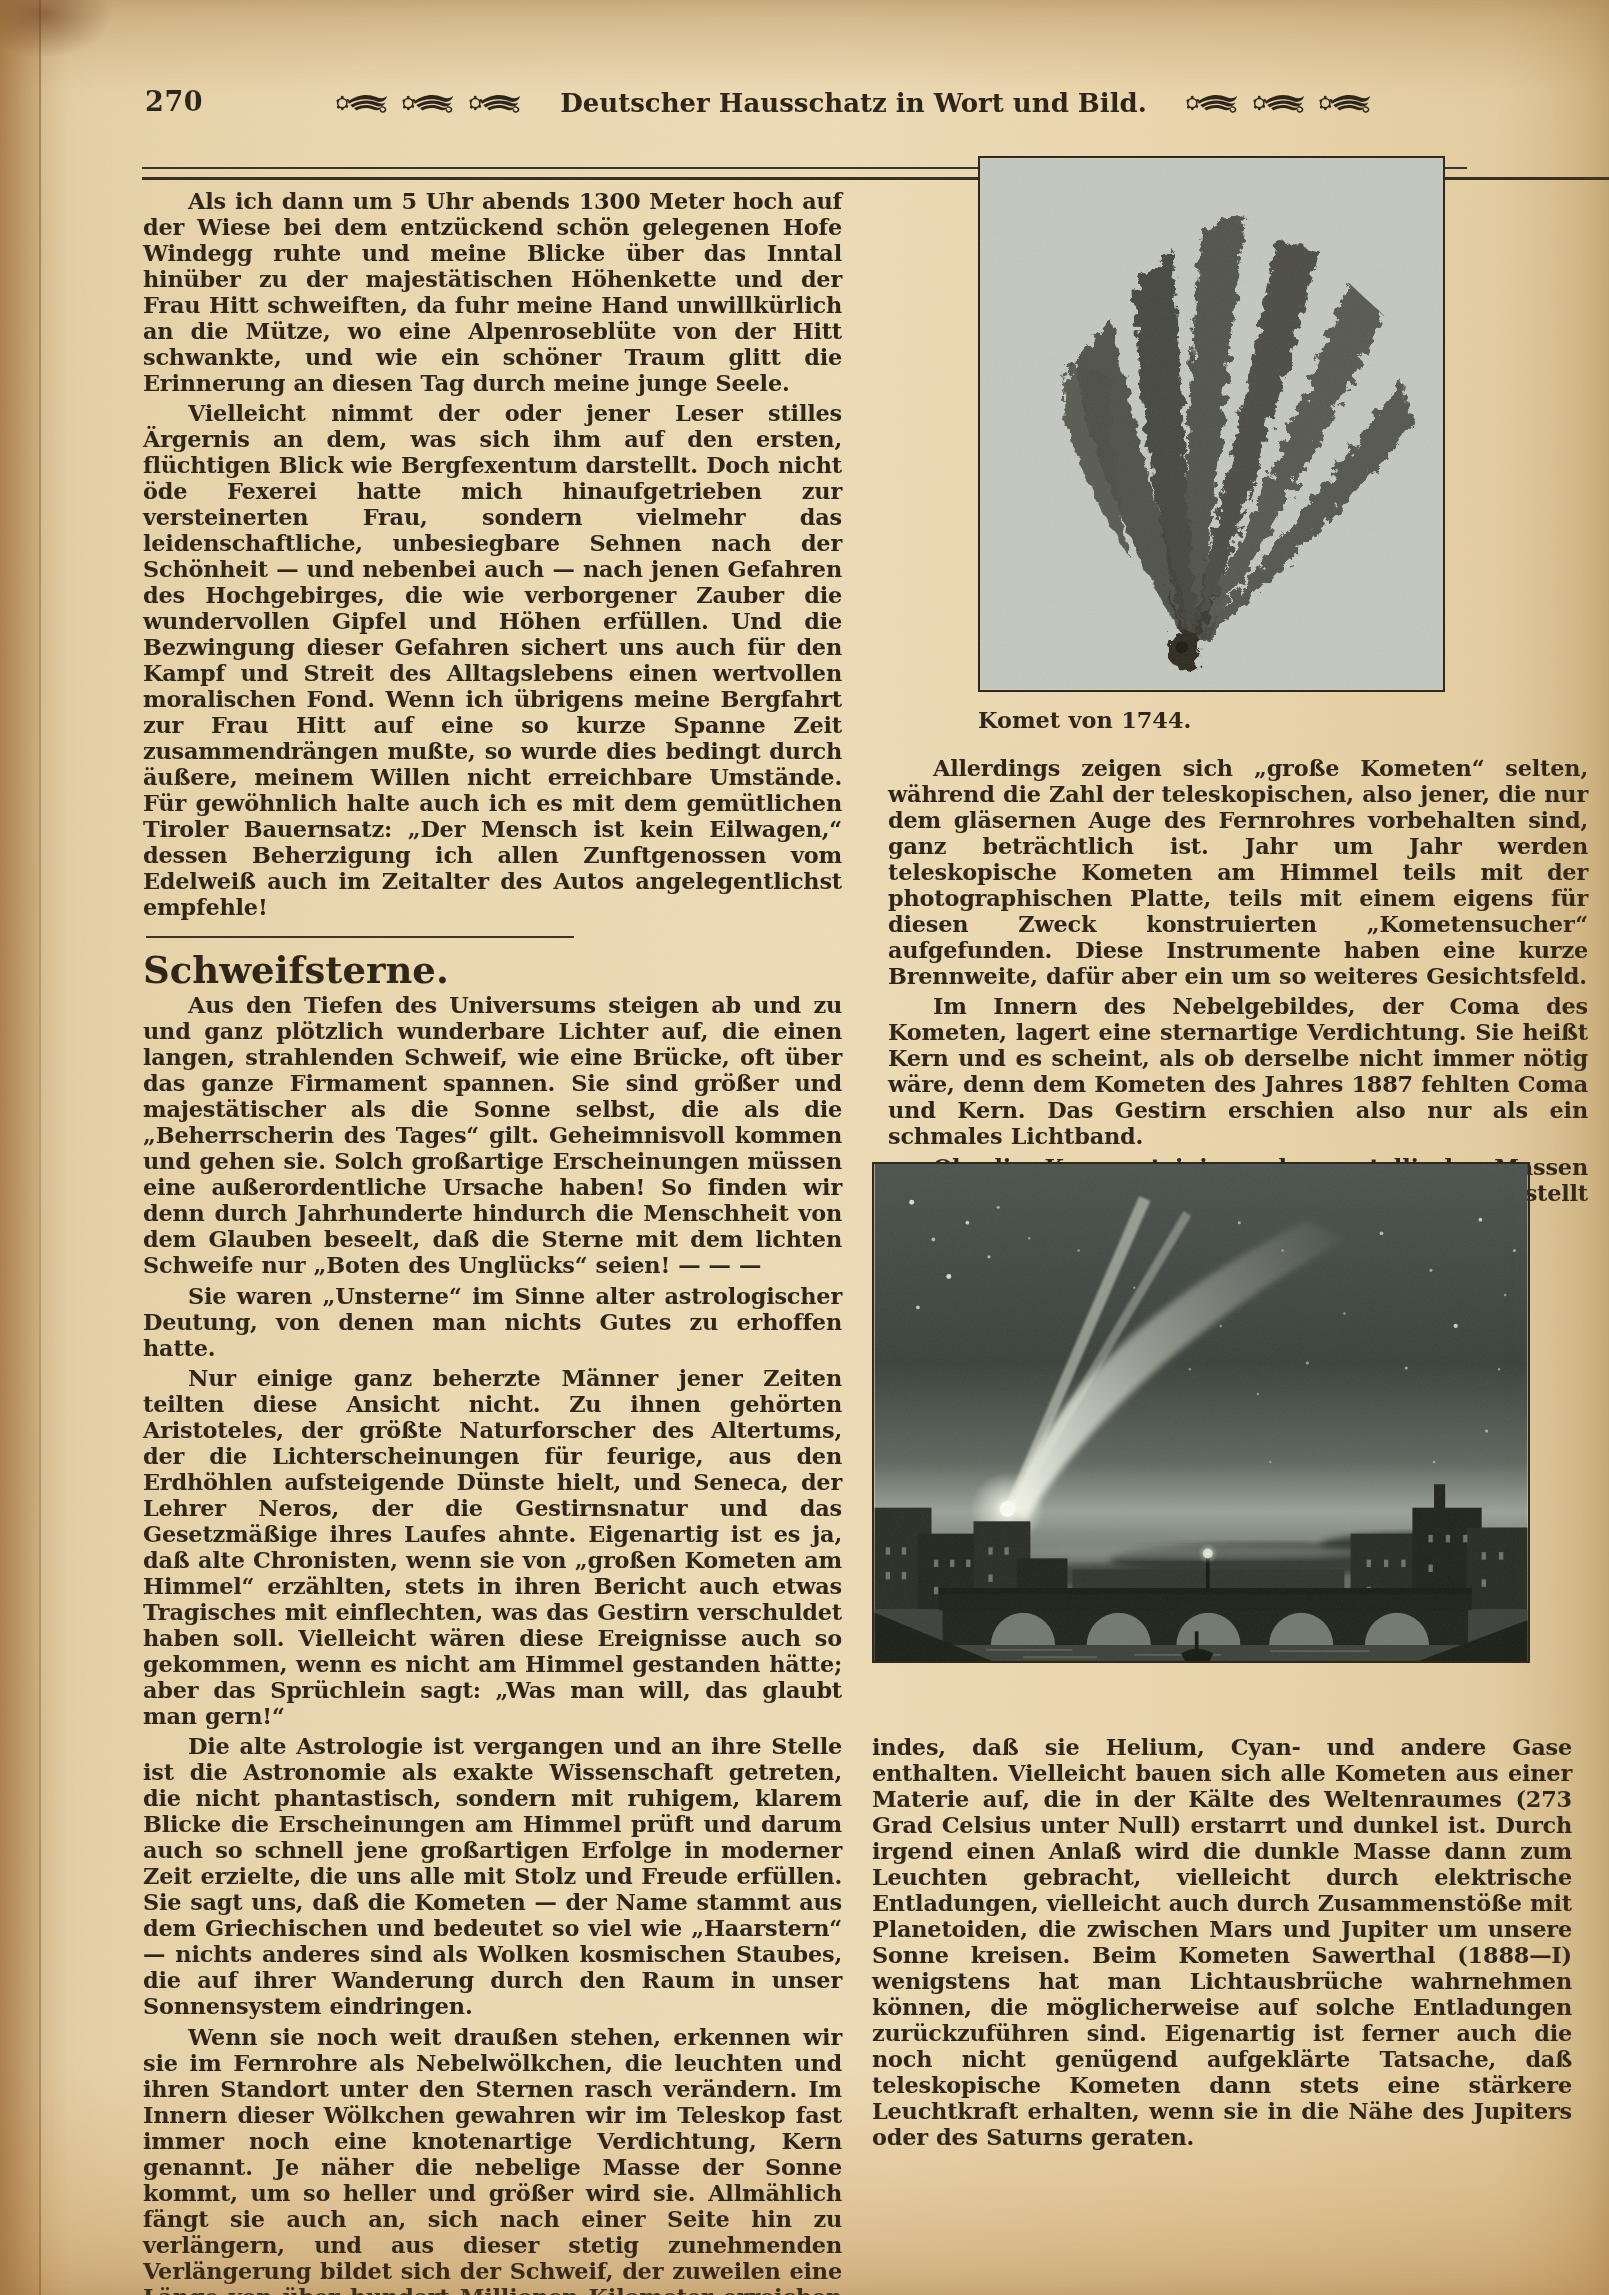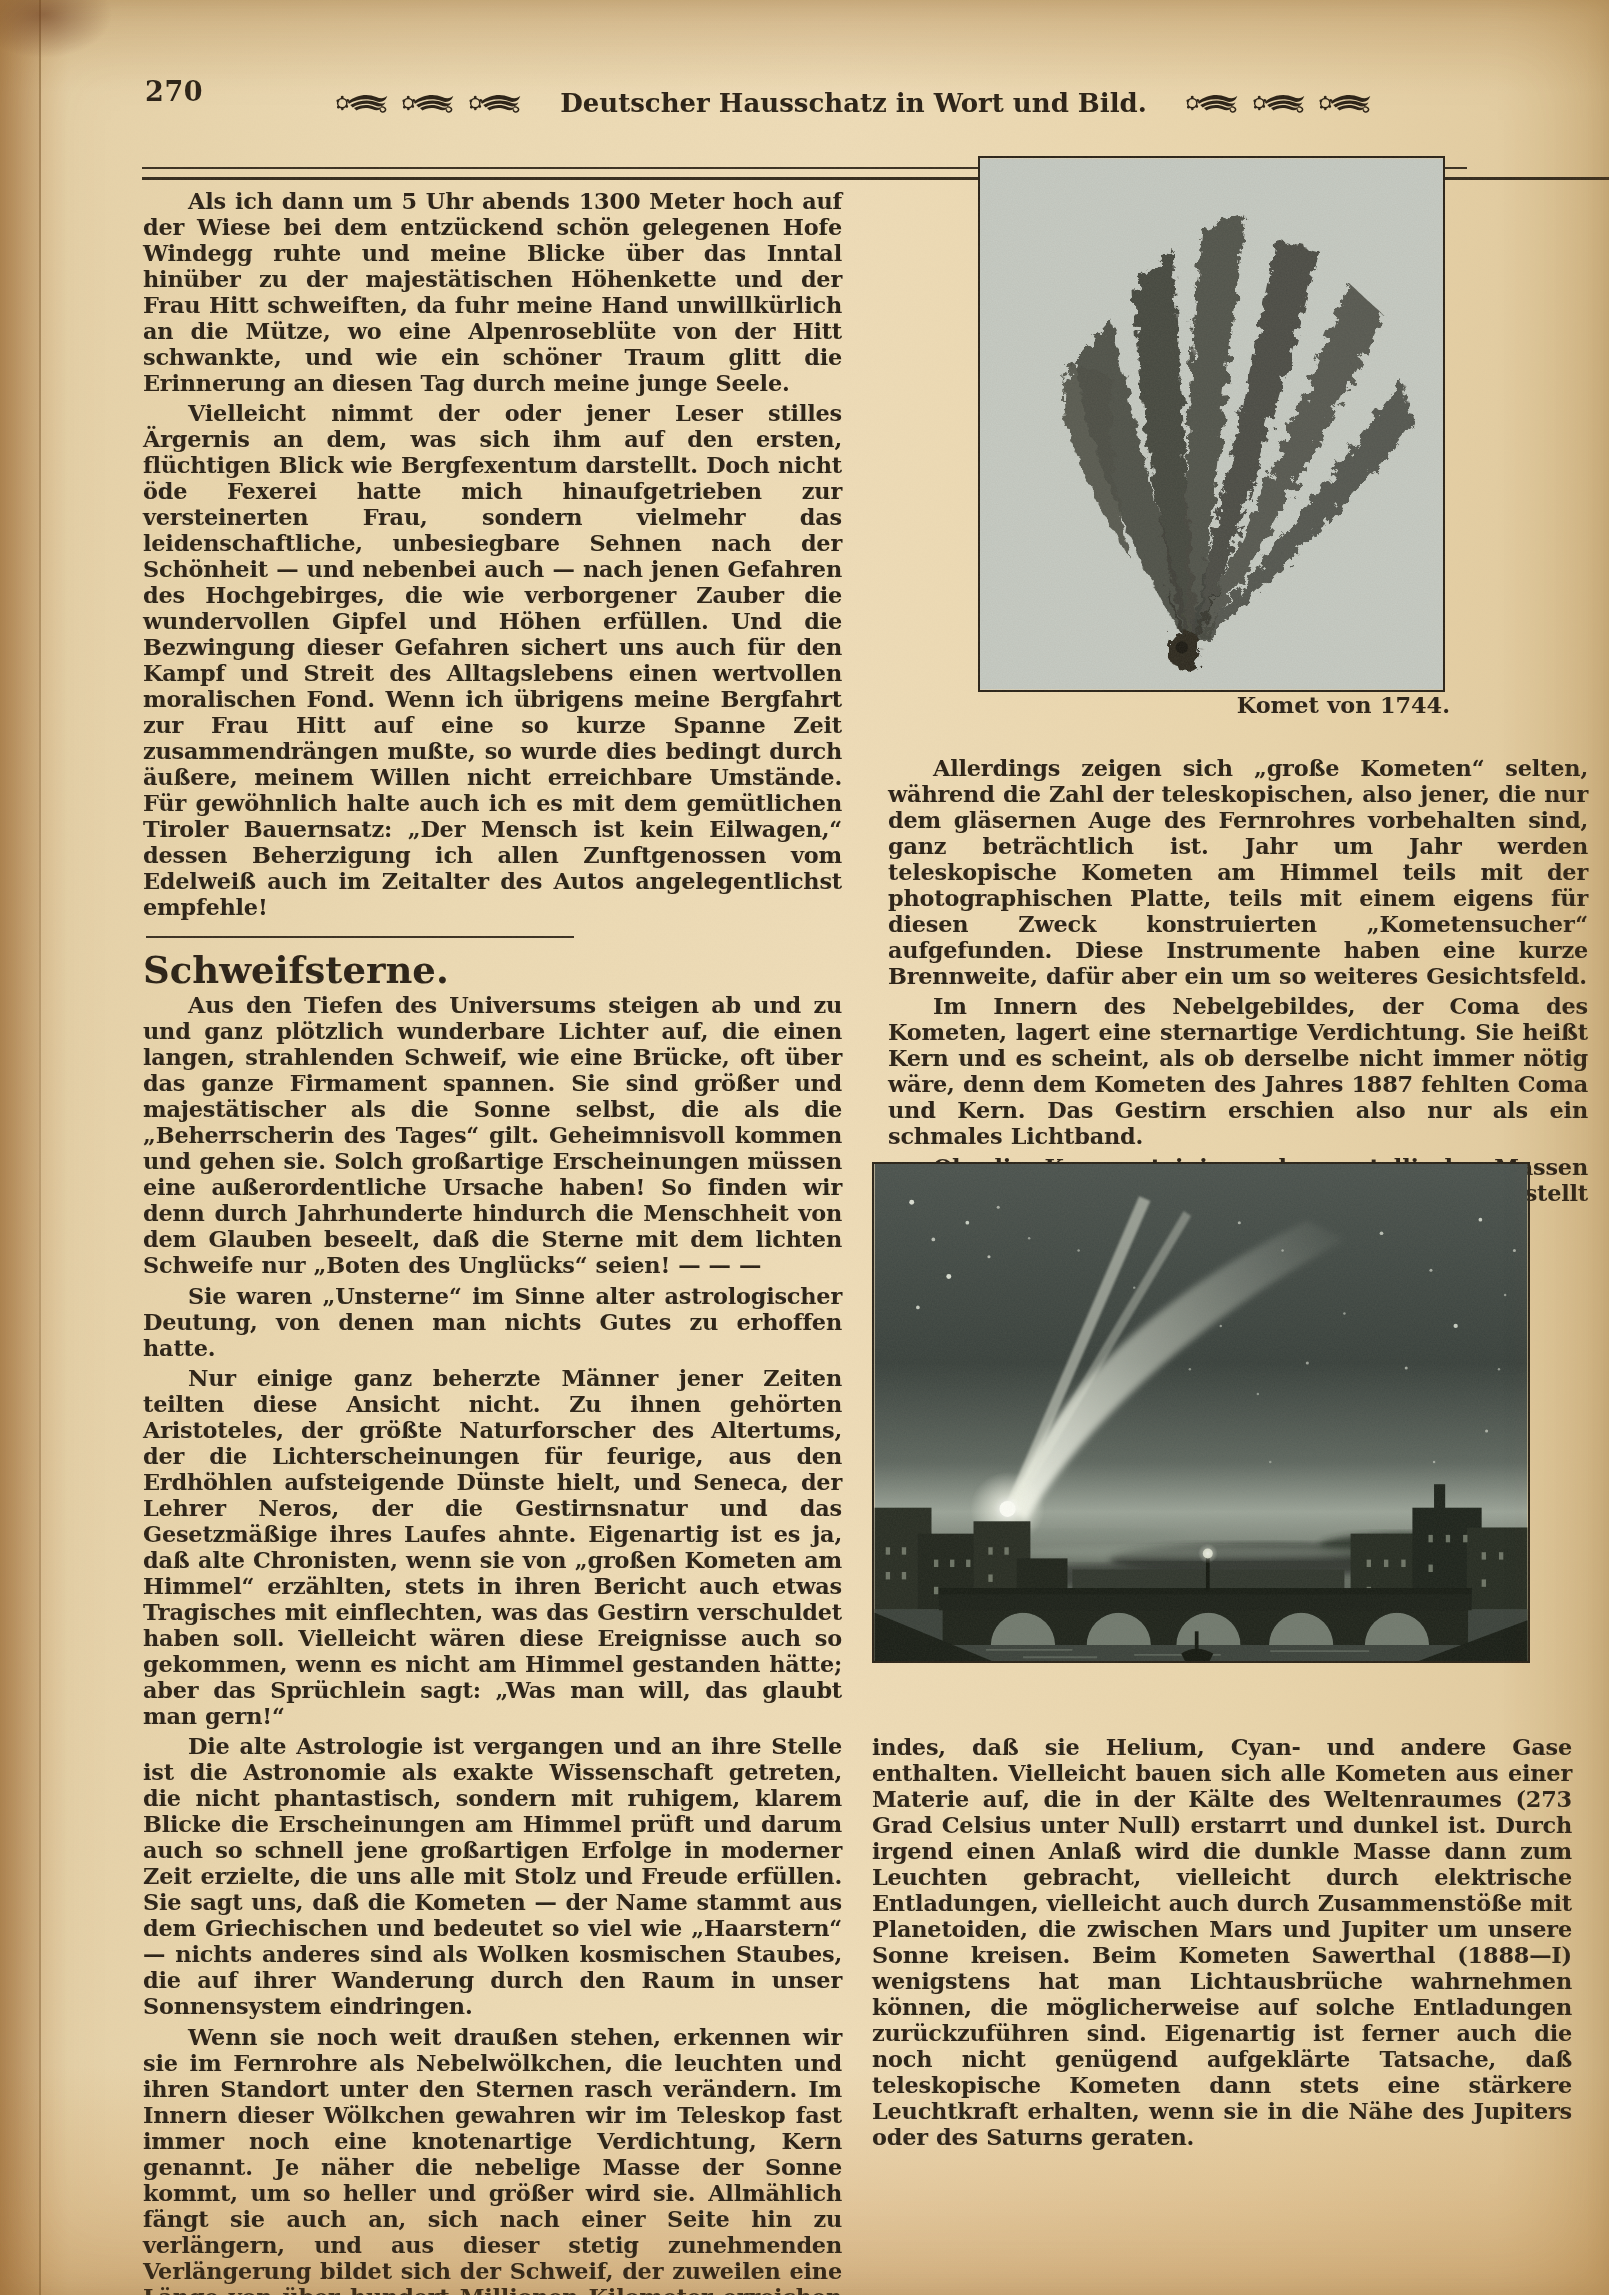--- a/index.html
+++ b/index.html
@@ -33,21 +33,21 @@
     background: radial-gradient(closest-side, rgba(96,48,26,.55), rgba(96,48,26,0));
   }
   .vignette {
     position: absolute; inset: 0; pointer-events: none;
     box-shadow: inset 0 0 100px rgba(128,86,34,.30), inset 0 0 21px rgba(128,86,34,.18);
   }
   .grain-layer { position: absolute; inset: 0; pointer-events: none; opacity: .5; }
 
   
   .page-number {
-    position: absolute; left: 145px; top: 76px;
+    position: absolute; left: 145px; top: 86px;
     font-size: 27px; font-weight: 600; letter-spacing: 0.6px;
   }
   .masthead {
     position: absolute; left: 237px; top: 80px; width: 1233px; height: 45px;
     display: flex; align-items: center; justify-content: center; gap: 27px;
     white-space: nowrap;
   }
   .masthead-title {
     font-size: 26px; font-weight: bold; margin: 0 11.2px;
     letter-spacing: 0px;
@@ -94,22 +94,22 @@
   .figure-block { position: absolute; }
   .fig1-block { left: 106px; top: 0; width: 472px; }
   .pgroup1    { left: 16px; top: 599px; width: 700px; position: absolute; }
   .fig2-block { left: 0; top: 1006px; width: 663px; }
   .pgroup2    { left: 0; top: 1578px; width: 700px; position: absolute; }
   .figure-frame {
     border: 2.5px solid #2b241a; display: block;
     box-sizing: border-box;
   }
   .figure-caption {
-    text-align: right; font-size: 22.4px; font-weight: bold;
-    margin-top: 0; letter-spacing: 0; text-indent: 0; line-height: 26px;
+    text-align: left; font-size: 22.4px; font-weight: bold;
+    margin-top: 15px; letter-spacing: 0; text-indent: 0; line-height: 26px;
   }
 </style>
 </head>
 <body>
 
 <div class="page">
 
   <svg width="0" height="0" style="position:absolute" aria-hidden="true">
     <defs>
       <symbol id="flourish" viewBox="0 0 86 34">

